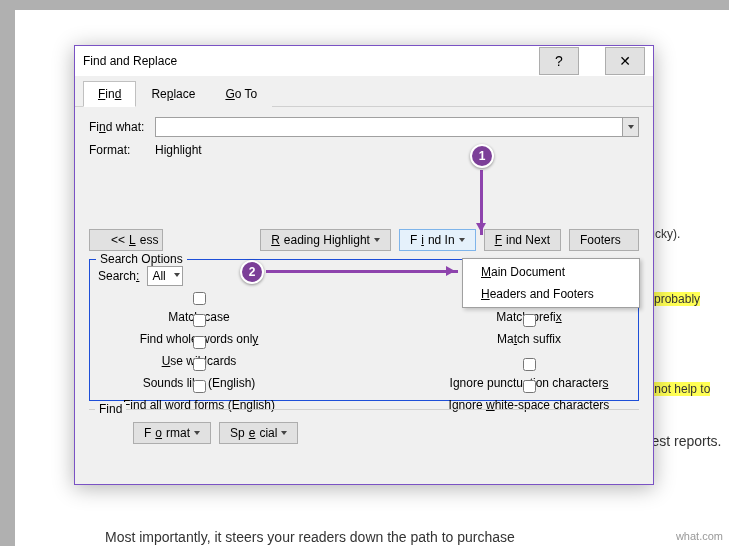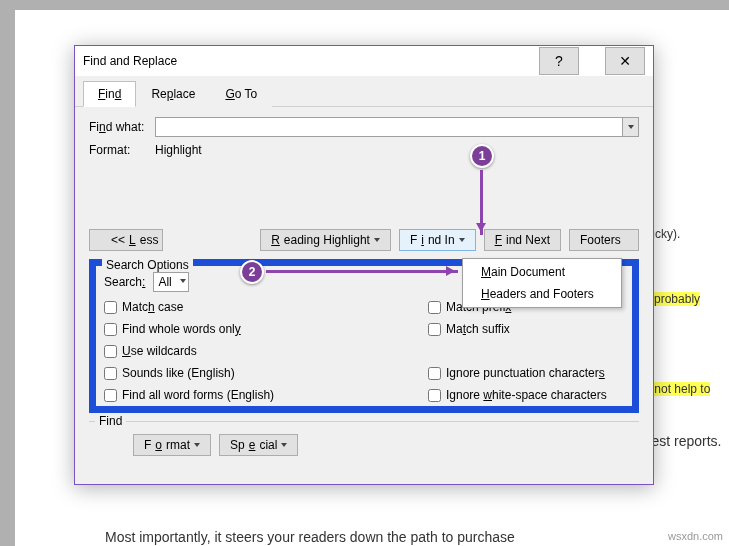--- a/index.html
+++ b/index.html
@@ -19,26 +19,26 @@
 .tab.active { border:1px solid #c0c0c0; border-bottom:1px solid #fff; background:#fff; }
 .form-area { padding:10px 14px 6px 14px; background:#f0f0f0; }
 .row { display:flex; align-items:center; margin-bottom:6px; }
 .lbl { width:66px; }
 .combo { flex:1; height:20px; border:1px solid #a0a0a0; background:#fff; display:flex; align-items:center; position:relative; }
 .combo .dd { position:absolute; right:0; top:0; width:16px; height:100%; border-left:1px solid #a0a0a0; background:#e5e5e5; display:flex; align-items:center; justify-content:center; }
 .button-row { display:flex; gap:8px; padding:4px 14px 8px 14px; align-items:center; }
 .btn { height:22px; padding:0 10px; border:1px solid #adadad; background:#e1e1e1; cursor:pointer; display:flex; align-items:center; gap:4px; }
 .btn.hover { border:1px solid #7eb4ea; background:#e5f1fb; }
 .spacer { flex:1; }
-.fieldset { margin:0 14px 8px 14px; border:7px solid #1d4ed8; padding:6px 8px 2px 8px; position:relative; }
+.fieldset { margin:0 14px 8px 14px; border:1px solid #1d4ed8; padding:6px 8px 2px 8px; position:relative; }
 .fieldset .legend { position:absolute; top:-8px; left:6px; background:#f0f0f0; padding:0 4px; font-size:12px; }
 .opt-row { display:flex; gap:18px; }
 .opt-col { flex:1; display:flex; flex-direction:column; gap:4px; }
 .opt-col.right { padding-left:110px; }
-.chk { display:flex; align-items:center; gap:5px; height:18px; }
+.chk { display:flex; align-items:center; gap:5px; height:18px;flex-direction:column; }
 .chk input { width:13px; height:13px; }
 .srch-row { display:flex; align-items:center; gap:8px; margin-bottom:6px; }
 .select { height:20px; border:1px solid #a0a0a0; background:#fff; display:flex; align-items:center; padding:0 2px 0 4px; }
 .select .dd { margin-left:8px; }
 .bottom-fieldset { margin:4px 14px 10px 14px; border-top:1px solid #d0d0d0; padding-top:4px; position:relative; }
 .bottom-fieldset .legend { position:absolute; top:-8px; left:6px; background:#f0f0f0; padding:0 4px; }
 .menu { position:absolute; background:#fff; border:1px solid #a0a0a0; box-shadow:2px 2px 4px rgba(0,0,0,0.2); padding:2px 0; }
 .menu-item { padding:4px 18px 4px 18px; cursor:pointer; }
 .callout { position:absolute; width:24px; height:24px; border-radius:50%; background:#7c3f98; border:2px solid #fff; color:#fff; display:flex; align-items:center; justify-content:center; font-weight:bold; font-size:12px; box-shadow:0 1px 3px rgba(0,0,0,0.4); }
 .arrow-v { position:absolute; width:3px; background:#8e44ad; }
@@ -161,24 +161,24 @@
 
   <div class="bottom-fieldset">
     <div class="legend">Find</div>
     <div class="button-row" style="padding:8px 0 0 0;margin-left:44px;">
       <div class="btn">F<span class="ul">o</span>rmat <span class="caret-down"></span></div>
       <div class="btn">Sp<span class="ul">e</span>cial <span class="caret-down"></span></div>
     </div>
   </div>
 </div>
 
-<div class="menu" style="left:462px; top:258px; width:160px;">
+<div class="menu" style="left:462px; top:258px; width:178px;">
   <div class="menu-item"><span class="ul">M</span>ain Document</div>
   <div class="menu-item"><span class="ul">H</span>eaders and Footers</div>
 </div>
 
 <div class="arrow-v" style="left:480px; top:170px; height:65px;"></div>
 <div class="callout" style="left:470px; top:144px;">1</div>
 
 <div class="arrow-h" style="left:266px; top:270px; width:192px;"></div>
 <div class="callout" style="left:240px; top:260px;">2</div>
 
-<div class="watermark">wsxdn.com</div>
+<div class="watermark">what.com</div>
 
 </body></html>

